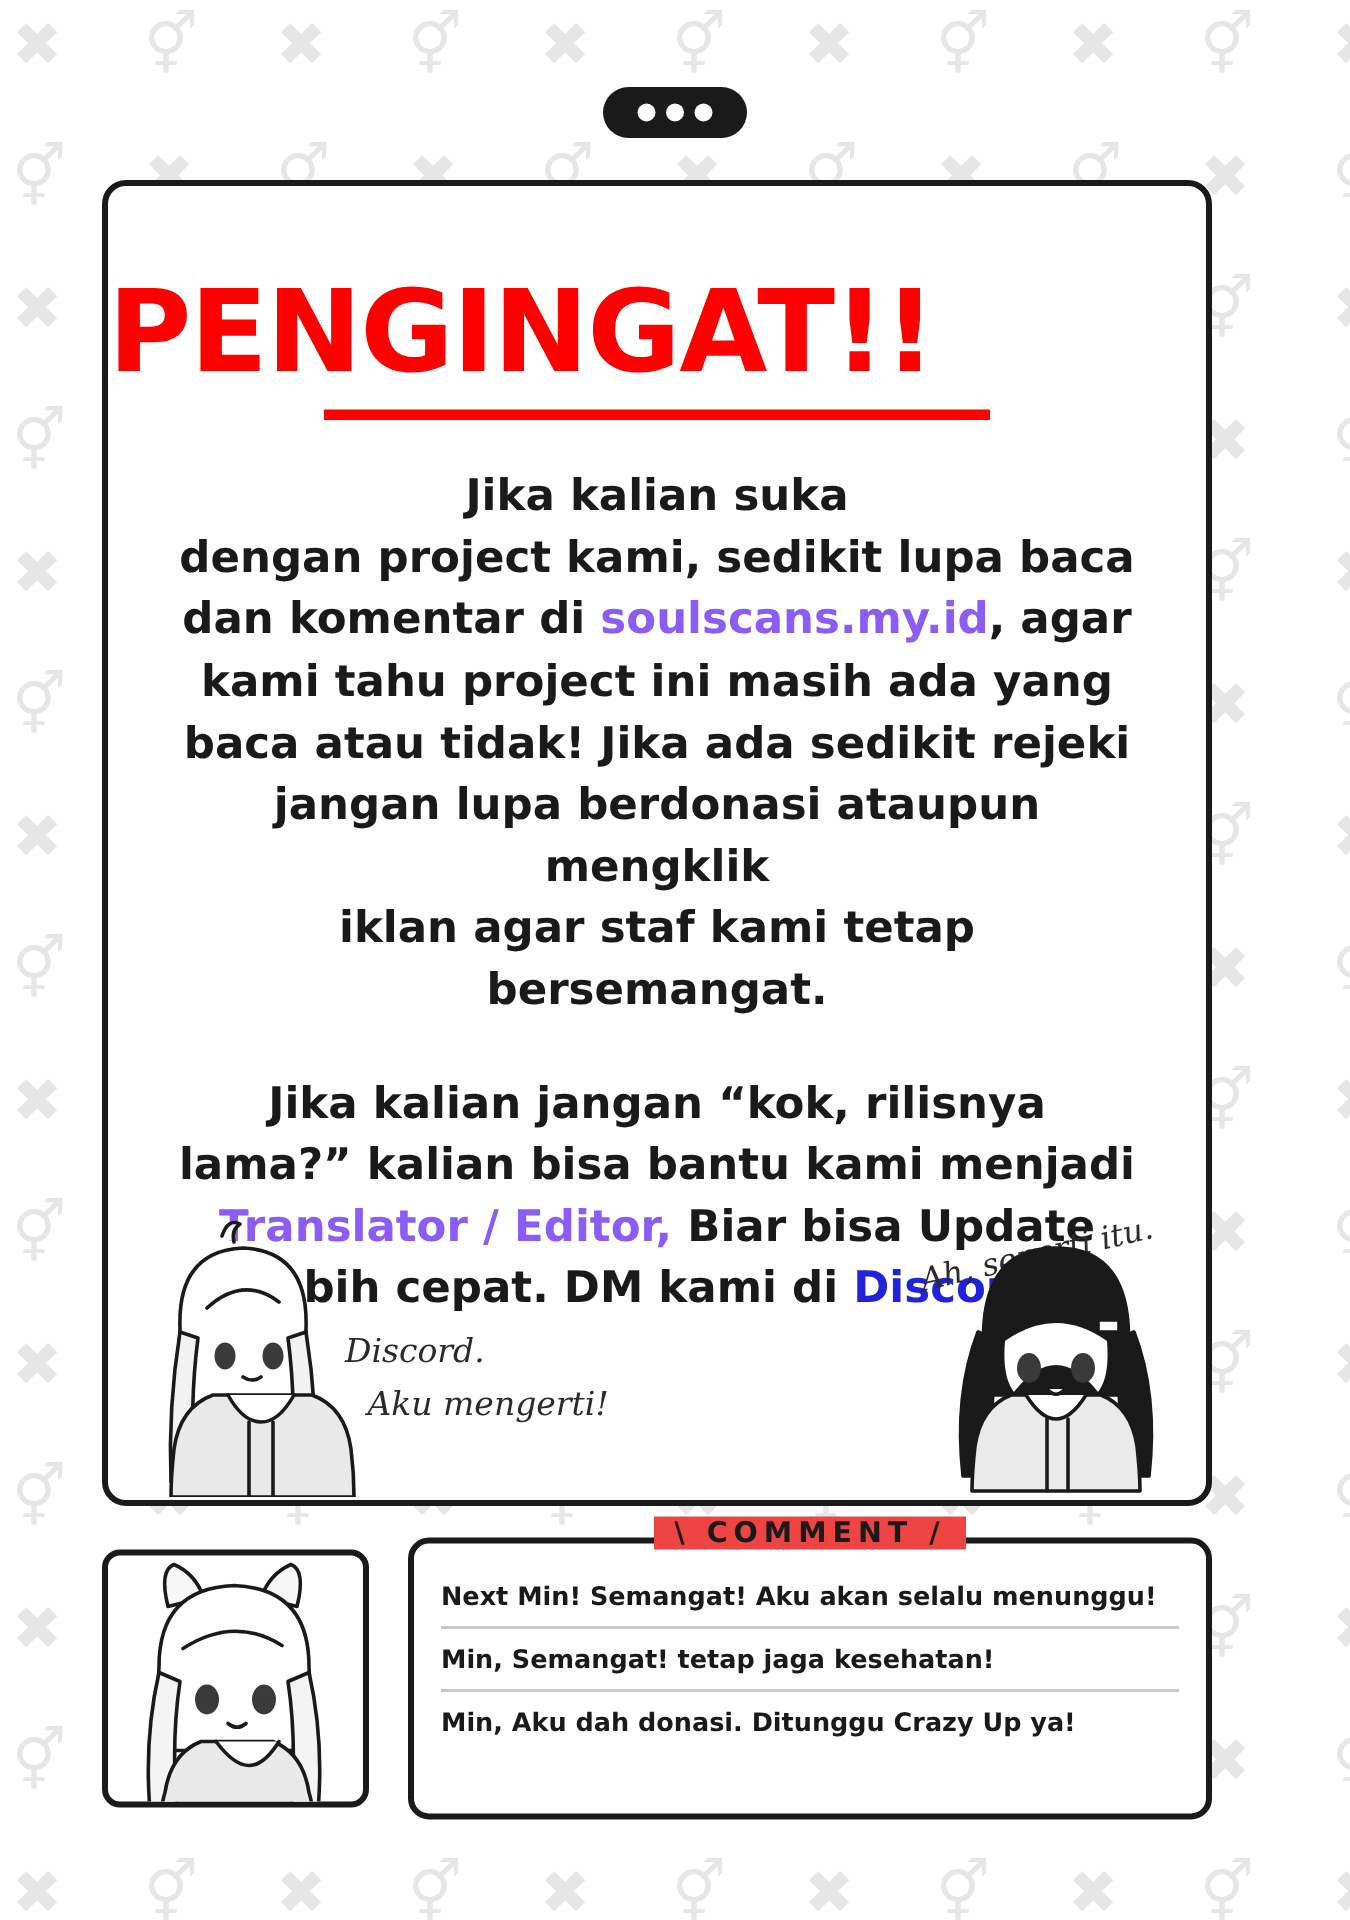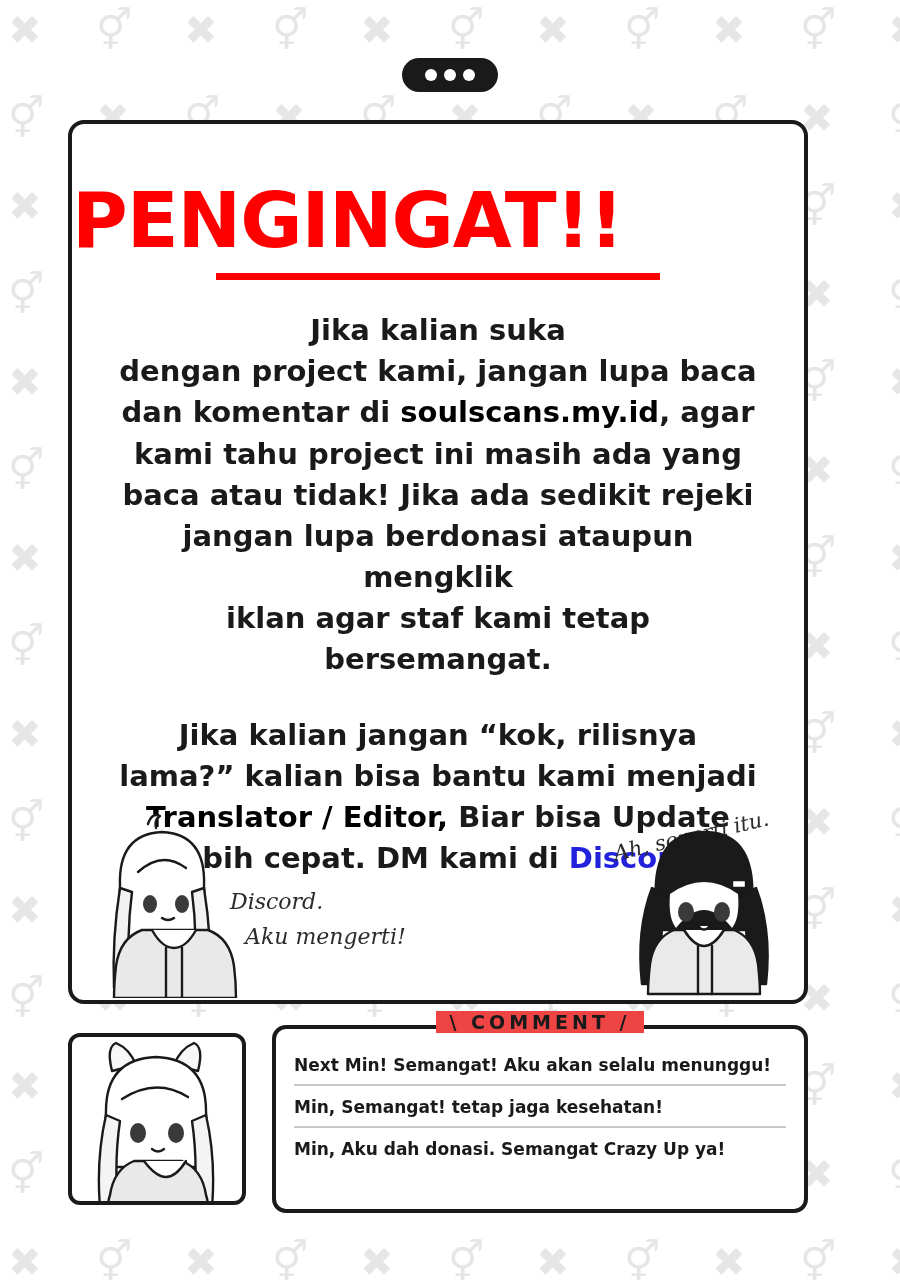--- a/index.html
+++ b/index.html
@@ -88,21 +88,21 @@
 
   .body-text {
     margin: 30px 40px 0 40px;
     text-align: center;
     color: #1a1a1a;
     font-weight: bold;
     font-size: 29px;
     line-height: 1.42;
     font-family: "DejaVu Sans", sans-serif;
   }
-  .body-text .red { color: #000000; }
+  .body-text .red { color: #8b5cf6; }
   .body-text .blue { color: #2222dd; }
 
   .para-2 { margin-top: 34px; }
 
   
   .hand {
     position: absolute;
     font-family: "DejaVu Serif", serif;
     font-style: italic;
     color: #2b2b2b;
@@ -367,21 +367,21 @@
   <span class="notch-dot"></span>
 </div>
 
 <div class="panel">
 
   <div class="title">PENGINGAT!!</div>
   <div class="title-rule"></div>
 
   <div class="body-text">
     <span>Jika kalian suka</span><br>
-    <span>dengan project kami, jangan lupa baca</span><br>
+    <span>dengan project kami, sedikit lupa baca</span><br>
     <span>dan komentar di </span><span class="red">soulscans.my.id</span><span>, agar</span><br>
     <span>kami tahu project ini masih ada yang</span><br>
     <span>baca atau tidak! Jika ada sedikit rejeki</span><br>
     <span>jangan lupa berdonasi ataupun mengklik</span><br>
     <span>iklan agar staf kami tetap bersemangat.</span>
   </div>
 
   <div class="body-text para-2">
     <span>Jika kalian jangan “kok, rilisnya</span><br>
     <span>lama?” kalian bisa bantu kami menjadi</span><br>
@@ -455,16 +455,16 @@
       <span>\</span>
       <span>COMMENT</span>
       <span>/</span>
     </span>
   </div>
 
   <div class="comment-box">
     <div class="comment-list">
       <div class="comment-item">Next Min! Semangat! Aku akan selalu menunggu!</div>
       <div class="comment-item">Min, Semangat! tetap jaga kesehatan!</div>
-      <div class="comment-item">Min, Aku dah donasi. Semangat Crazy Up ya!</div>
+      <div class="comment-item">Min, Aku dah donasi. Ditunggu Crazy Up ya!</div>
     </div>
   </div>
 </div>
 
 </body></html>

